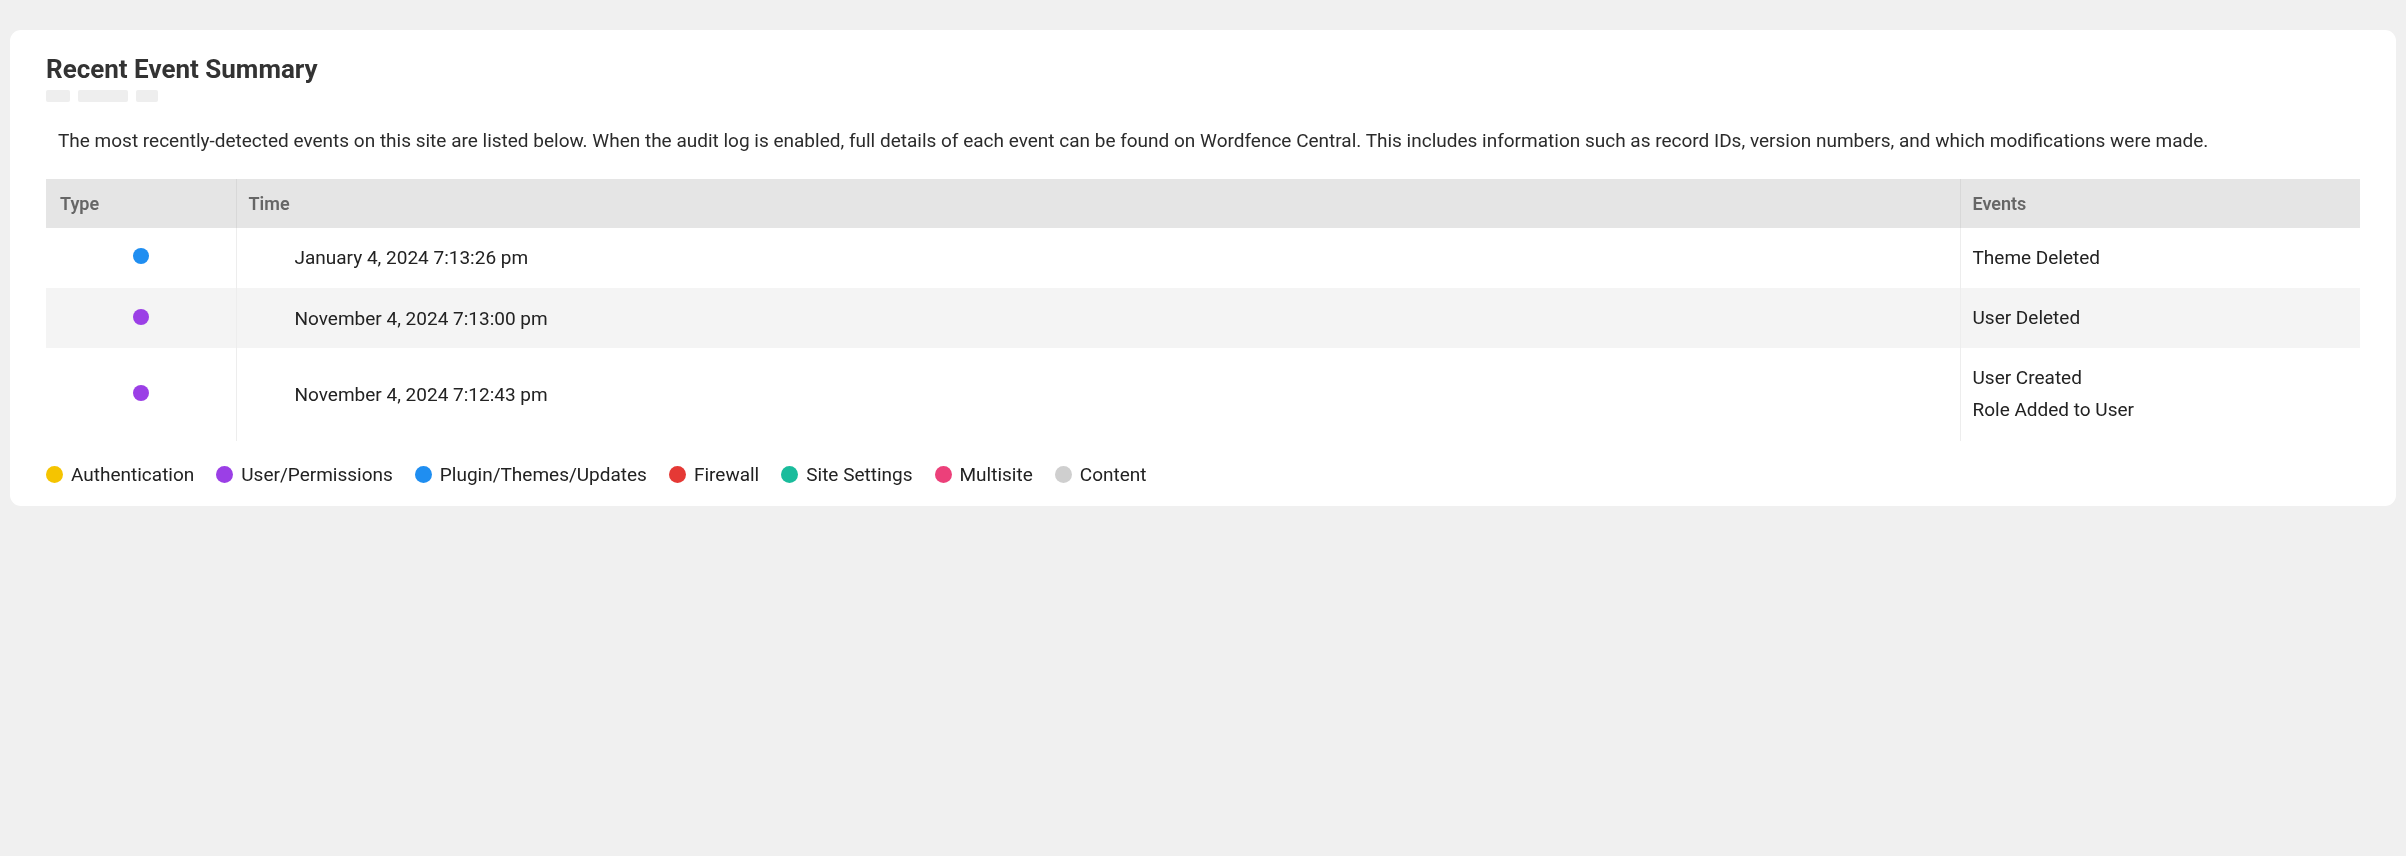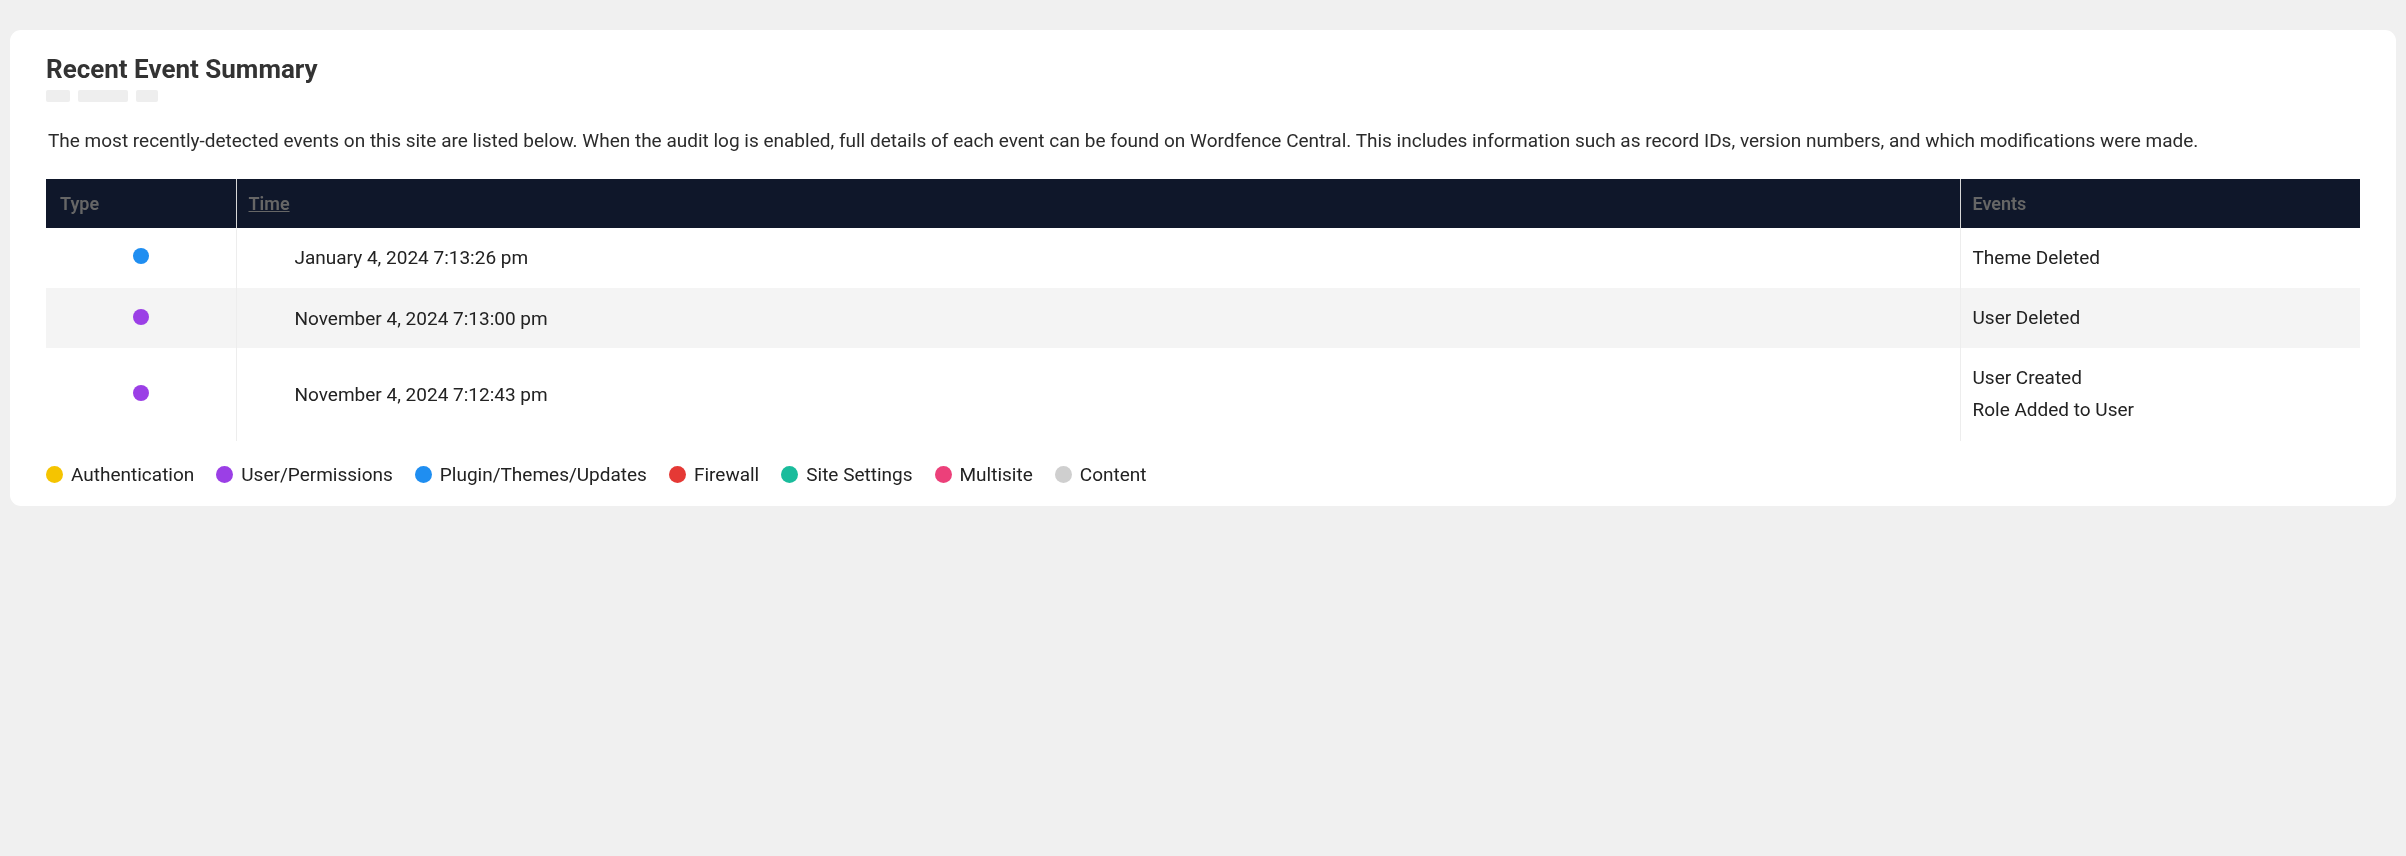--- a/index.html
+++ b/index.html
@@ -35,41 +35,41 @@
     background: #eee;
     border-radius: 2px;
   }
   .blk1 { width: 24px; }
   .blk2 { width: 50px; }
   .blk3 { width: 22px; }
   .description {
     font-size: 19px;
     line-height: 1.4;
     color: #2b2b2b;
-    margin: 0 0 24px 2px;
+    margin: 0 0 24px 12px;
   }
   table.events {
     width: 100%;
     border-collapse: collapse;
     table-layout: fixed;
   }
   table.events thead th {
     text-align: left;
-    background: #0f172a;
+    background: #e5e5e5;
     color: #666;
     font-weight: 600;
     font-size: 18px;
     padding: 14px 12px;
     border-right: 1px solid #d8d8d8;
   }
   table.events thead th:last-child {
     border-right: none;
   }
   .col-type { width: 190px; padding-left: 14px !important; }
-  .col-time { width: auto; text-decoration: underline; }
+  .col-time { width: auto; }
   .col-events { width: 400px; }
   table.events tbody tr:nth-child(even) {
     background: #f4f4f4;
   }
   table.events tbody td {
     padding: 14px 12px;
     vertical-align: middle;
     font-size: 19px;
     color: #222;
     border-right: 1px solid #ededed;

